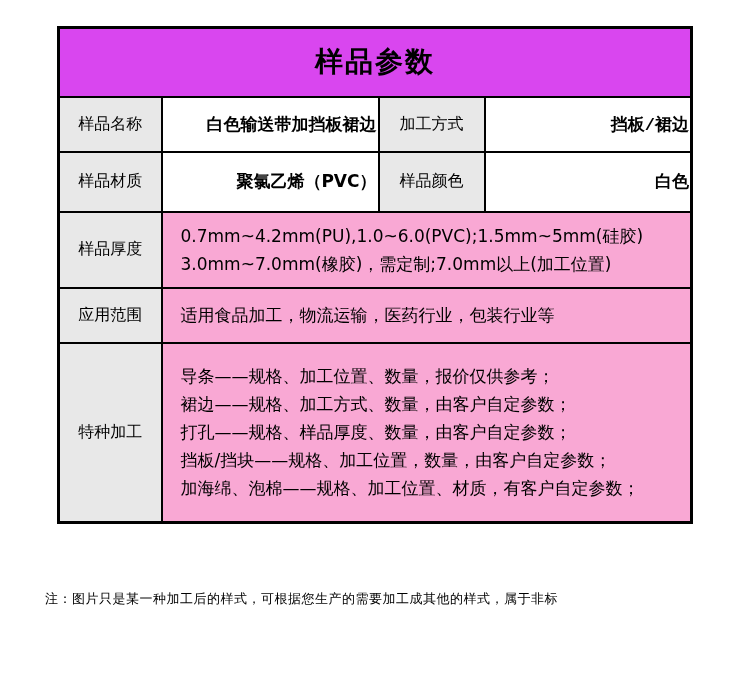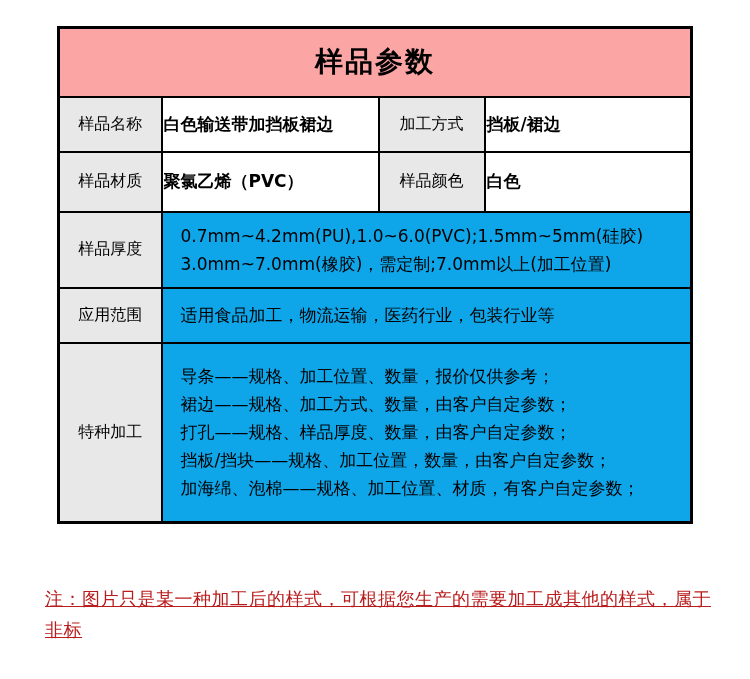--- a/index.html
+++ b/index.html
@@ -29,67 +29,66 @@
     border: 2px solid #000000;
     vertical-align: middle;
     overflow: hidden;
   }
   col.c1 { width: 103px; }
   col.c2 { width: 217px; }
   col.c3 { width: 106px; }
   col.c4 { width: 207px; }
 
   tr.r-title { height: 69px; }
-  tr.r-name  { height: 55px; }
+  tr.r-name  { height: 55px; font-family: Liberation Mono, monospace; }
   tr.r-mat   { height: 60px; }
   tr.r-thick { height: 76px; }
   tr.r-range { height: 55px; }
   tr.r-spec  { height: 180px; }
   tr.r-joint { height: 60px; }
 
   td.title-cell {
     text-align: center;
     font-size: 28px;
     font-weight: bold;
     letter-spacing: 2px;
-    background: #fca5a5;
+    background: #d946ef;
   }
   td.lab {
     background: #e8e8e8;
     text-align: center;
     font-size: 16px;
     font-weight: normal;
   }
   td.val-bold {
-    text-align: left;
+    text-align: right;
     font-size: 17px;
     font-weight: bold;
     background: #ffffff;
   }
   td.val-left {
     text-align: left;
     font-size: 17px;
     font-weight: normal;
     padding-left: 18px;
     padding-right: 8px;
-    background: #0ea5e9;
+    background: #f9a8d4;
   }
   td.val-left .line {
     line-height: 28px;
   }
   .note {
     position: absolute;
     left: 45px;
     top: 583px;
     width: 675px;
-    font-size: 18px;
+    font-size: 13px;
     line-height: 31px;
     letter-spacing: 0.5px;
-    color: #b91c1c;
-    text-decoration: underline;
+    color: #000000;
   }
 </style>
 </head>
 <body>
 
 <div class="sheet">
 
   <table class="params">
     <colgroup>
         <col class="c1">

